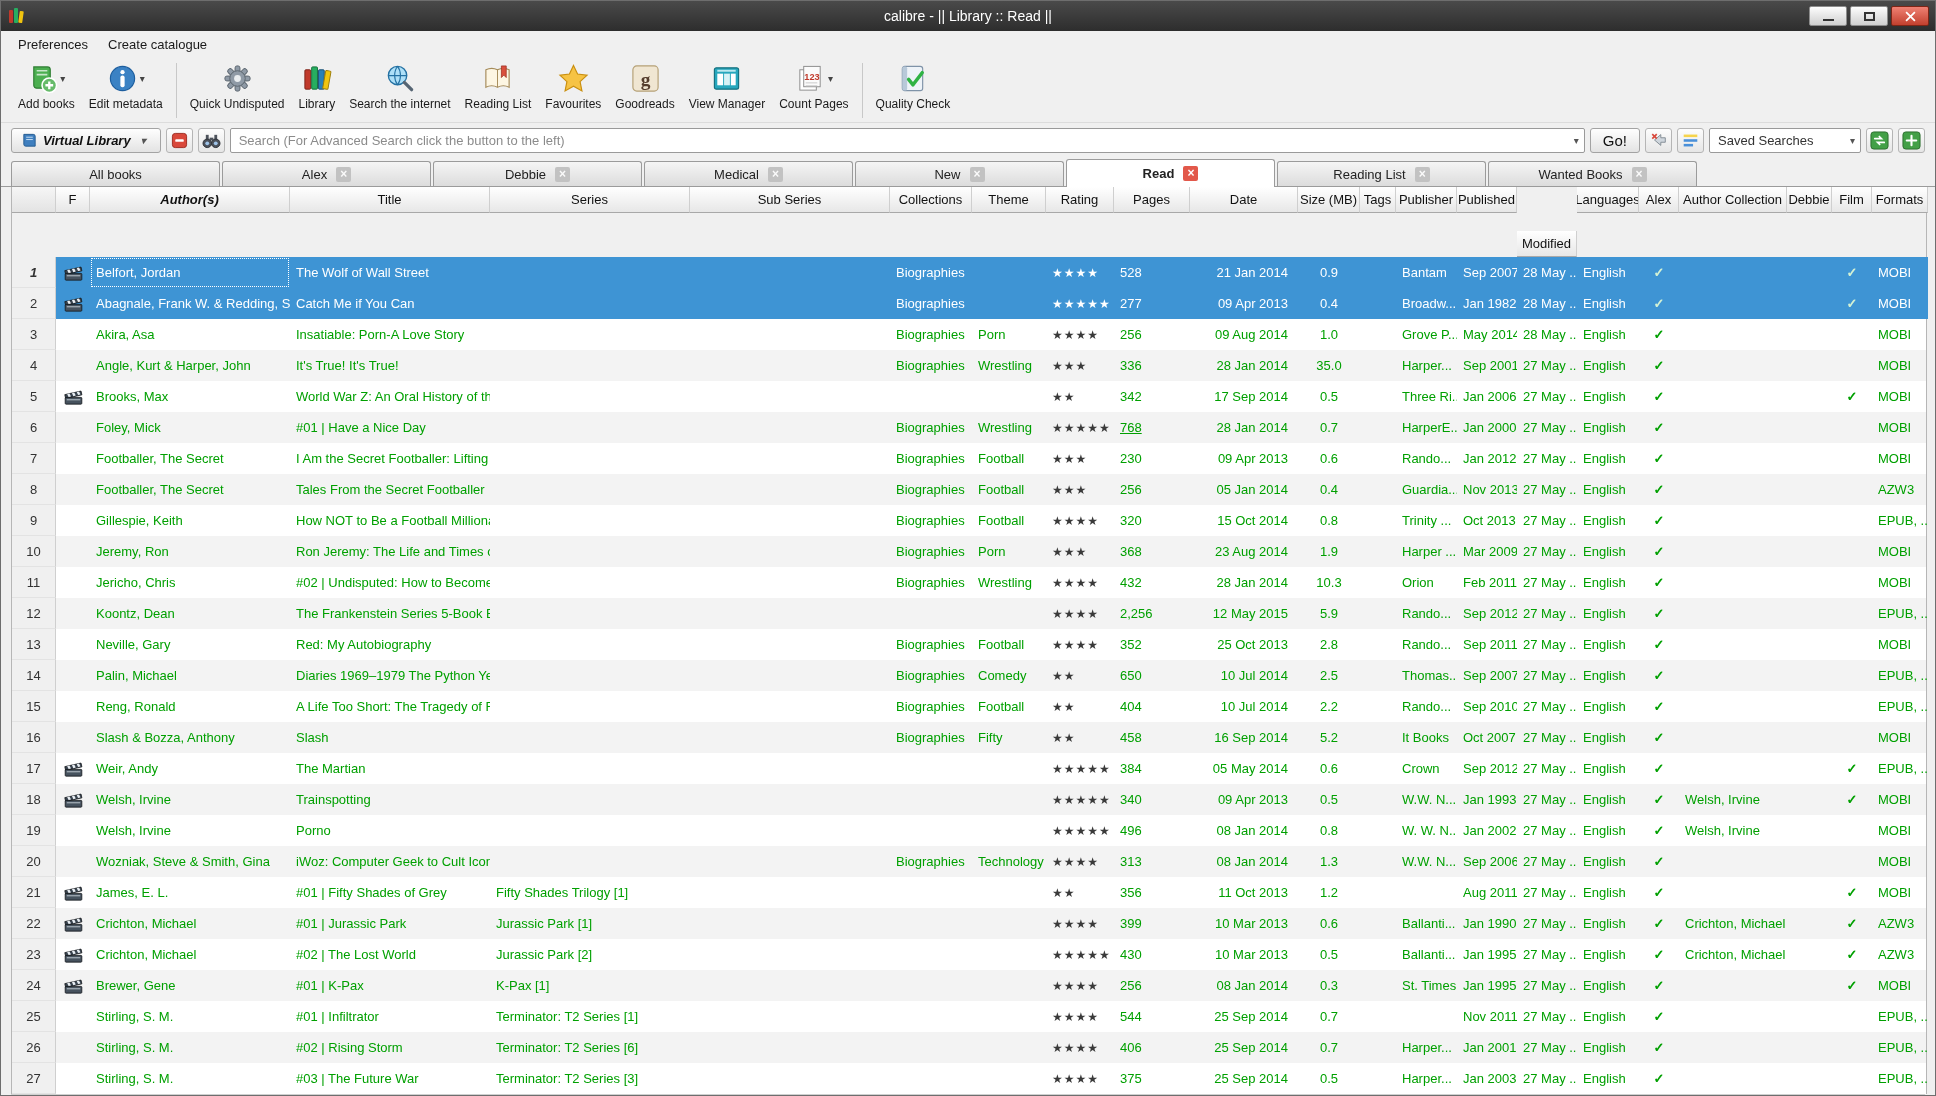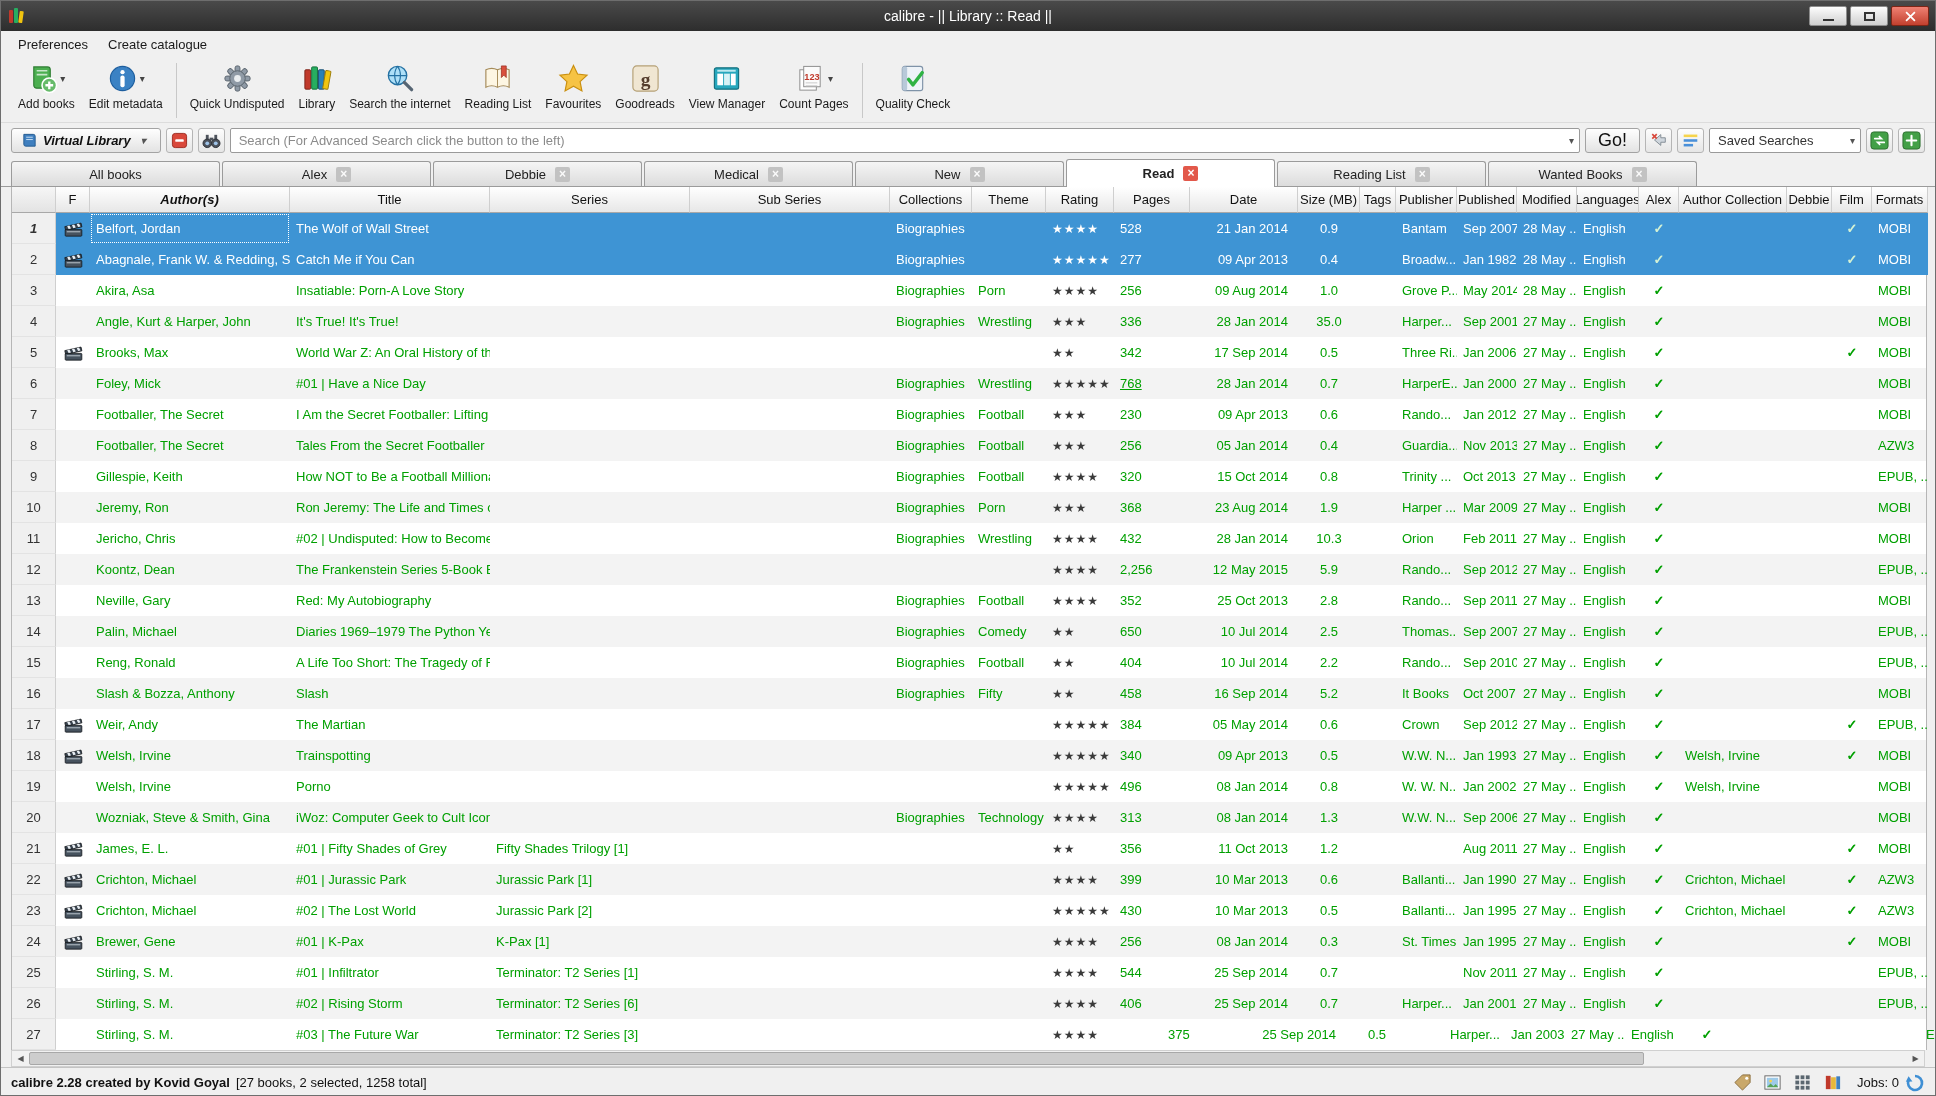--- a/index.html
+++ b/index.html
@@ -33,21 +33,21 @@
   
   .searchrow { height:34px; flex:0 0 34px; display:flex; align-items:center; gap:5px; padding:0 10px; }
   .vl-btn { height:25px; display:flex; align-items:center; gap:5px; padding:0 9px; border:1px solid #a3a3a3; border-radius:3px; background:linear-gradient(#fefefe,#e3e3e3); font-size:13px; font-weight:bold; font-style:italic; color:#111; }
   .sicon { display:inline-flex; }
   .sicon svg { display:block; }
   .icon-btn { height:25px; min-width:27px; display:flex; align-items:center; justify-content:center; border:1px solid #b5b5b5; border-radius:3px; background:linear-gradient(#fdfdfd,#e6e6e6); padding:0 3px; }
   .search-combo { flex:1; height:25px; display:flex; align-items:center; border:1px solid #9a9a9a; background:#fff; border-radius:2px; }
   .search-input { flex:1; height:100%; border:none; outline:none; padding:0 8px; font-size:13px; font-family:inherit; color:#222; background:transparent; }
   .search-input::placeholder { color:#8b8b8b; opacity:1; }
   .combo-arrow { font-size:10px; color:#555; padding:0 5px; }
-  .go-btn { height:25px; padding:0 12px; border:1px solid #a3a3a3; border-radius:3px; background:linear-gradient(#fefefe,#e3e3e3); font-size:18px; font-family:inherit; color:#111; }
+  .go-btn { height:25px; padding:0 12px; border:1px solid #a3a3a3; border-radius:3px; background:linear-gradient(#fefefe,#e3e3e3); font-size:15px; font-family:inherit; color:#111; }
   .saved-combo { width:152px; height:25px; display:flex; align-items:center; justify-content:space-between; border:1px solid #9a9a9a; background:#fff; border-radius:2px; font-size:13px; color:#333; padding-left:8px; }
 
   
   .tabsrow { height:30px; flex:0 0 30px; padding:4px 10px 0; display:flex; align-items:flex-end; border-bottom:1px solid #9b9b9b; }
   .tab { width:209px; height:25px; display:flex; align-items:center; justify-content:center; gap:9px; font-size:13px; background:linear-gradient(#f5f5f5,#dcdcdc); border:1px solid #9b9b9b; border-bottom:none; border-radius:3px 3px 0 0; margin-right:2px; color:#222; }
   .tab.active { background:#fff; font-weight:bold; height:28px; margin-bottom:-1px; }
   .tab-close { width:15px; height:15px; border-radius:2px; background:#c2c2c2; color:#fafafa; font-size:12px; font-weight:bold; line-height:14px; text-align:center; }
   .tab.active .tab-close { background:#e2584a; color:#fff; }
 
   
@@ -388,21 +388,21 @@
         <div class="hcell" style="width: 200px;">Sub Series</div>
         <div class="hcell" style="width: 82px;">Collections</div>
         <div class="hcell" style="width: 74px;">Theme</div>
         <div class="hcell" style="width: 68px;">Rating</div>
         <div class="hcell" style="width: 76px;">Pages</div>
         <div class="hcell" style="width: 108px;">Date</div>
         <div class="hcell" style="width: 62px;">Size (MB)</div>
         <div class="hcell" style="width: 36px;">Tags</div>
         <div class="hcell" style="width: 61px;">Publisher</div>
         <div class="hcell" style="width: 60px;">Published</div>
-        <div class="hcell" style="width: 60px;">Modified</div>
+        <div class="hcell" style="width: 60px; margin-top: 44px;">Modified</div>
         <div class="hcell" style="width: 62px;">Languages</div>
         <div class="hcell" style="width: 40px;">Alex</div>
         <div class="hcell" style="width: 108px;">Author Collection</div>
         <div class="hcell" style="width: 45px;">Debbie</div>
         <div class="hcell" style="width: 40px;">Film</div>
         <div class="hcell" style="width: 56px;">Formats</div>
       </div>
     <div class="tbody" id="table-body">
         <div class="trow sel">
           <div class="cell c-num current" style="width: 44px;">1</div>
@@ -1112,21 +1112,21 @@
         <div class="trow odd">
           <div class="cell c-num" style="width: 44px;">27</div>
           <div class="cell c-f" style="width: 34px;"></div>
           <div class="cell c-text" style="width: 200px;">Stirling, S. M.</div>
           <div class="cell c-text" style="width: 200px;">#03 | The Future War</div>
           <div class="cell c-text" style="width: 200px;">Terminator: T2 Series [3]</div>
           <div class="cell c-text" style="width: 200px;"></div>
           <div class="cell c-text" style="width: 82px;"></div>
           <div class="cell c-text" style="width: 74px;"></div>
           <div class="cell c-rating" style="width: 68px;">★★★★</div>
-          <div class="cell c-text" style="width: 76px; margin-left: 48px;">375</div>
+          <div class="cell c-text" style="width: 76px;">375</div>
           <div class="cell c-right" style="width: 108px;">25 Sep 2014</div>
           <div class="cell c-center" style="width: 62px;">0.5</div>
           <div class="cell c-text" style="width: 36px;"></div>
           <div class="cell c-text" style="width: 61px;">Harper...</div>
           <div class="cell c-text" style="width: 60px;">Jan 2003</div>
           <div class="cell c-text" style="width: 60px;">27 May ...</div>
           <div class="cell c-text" style="width: 62px;">English</div>
           <div class="cell c-check" style="width: 40px;">✓</div>
           <div class="cell c-text" style="width: 108px;"></div>
           <div class="cell c-check" style="width: 45px;"></div>

